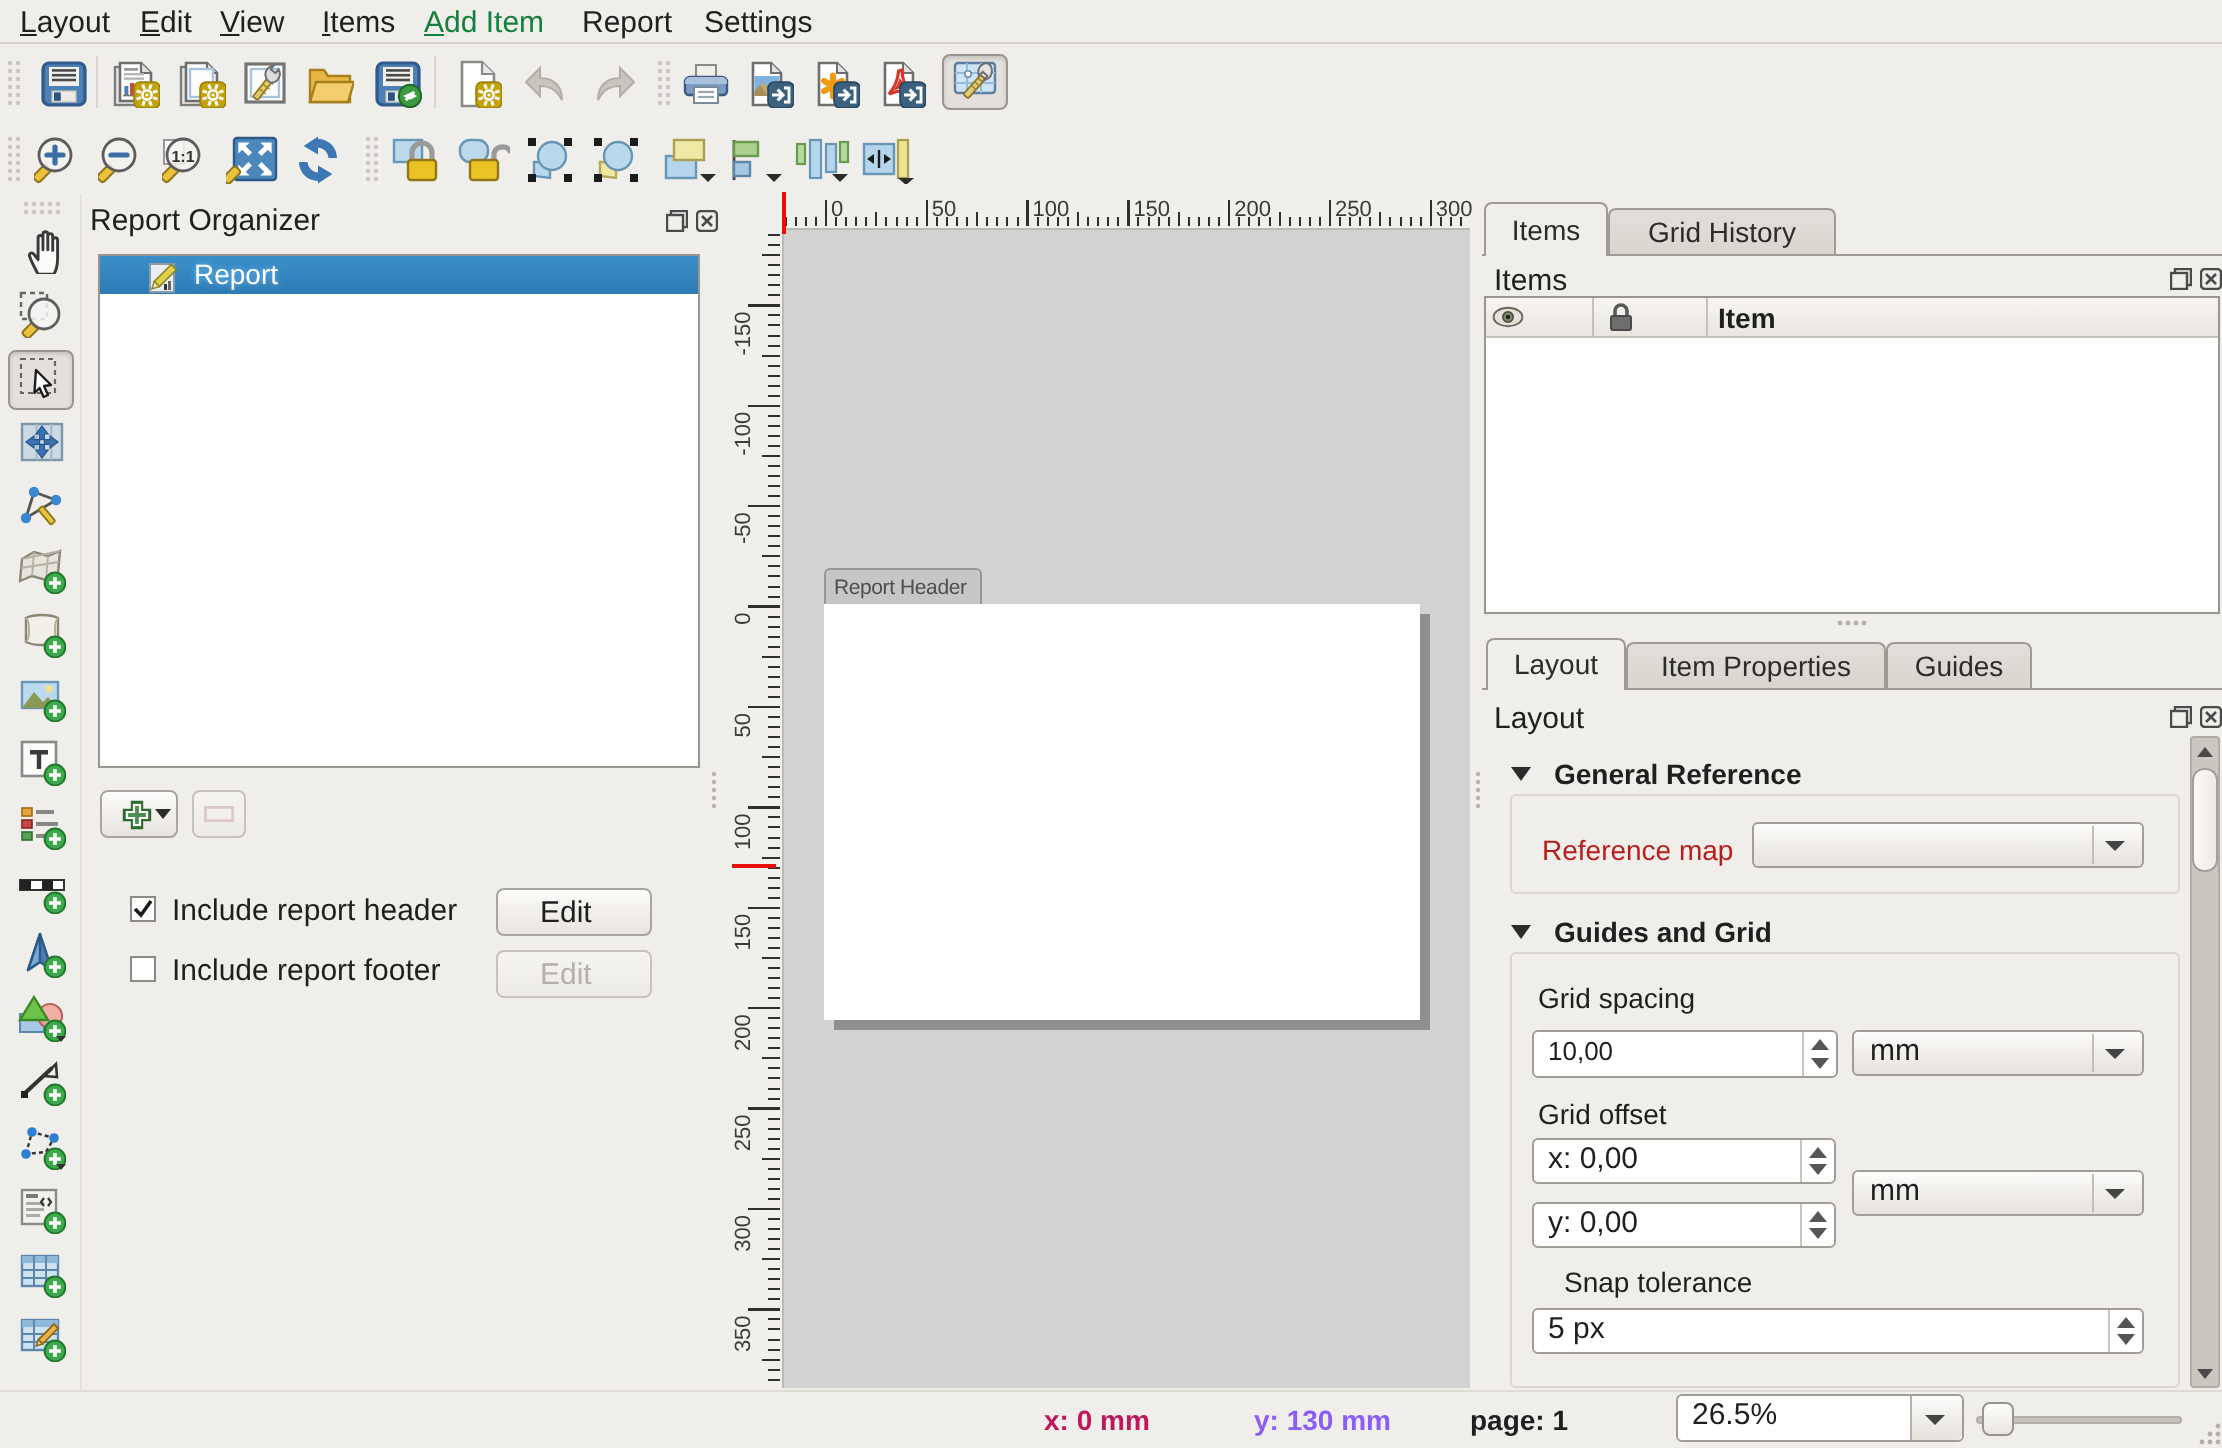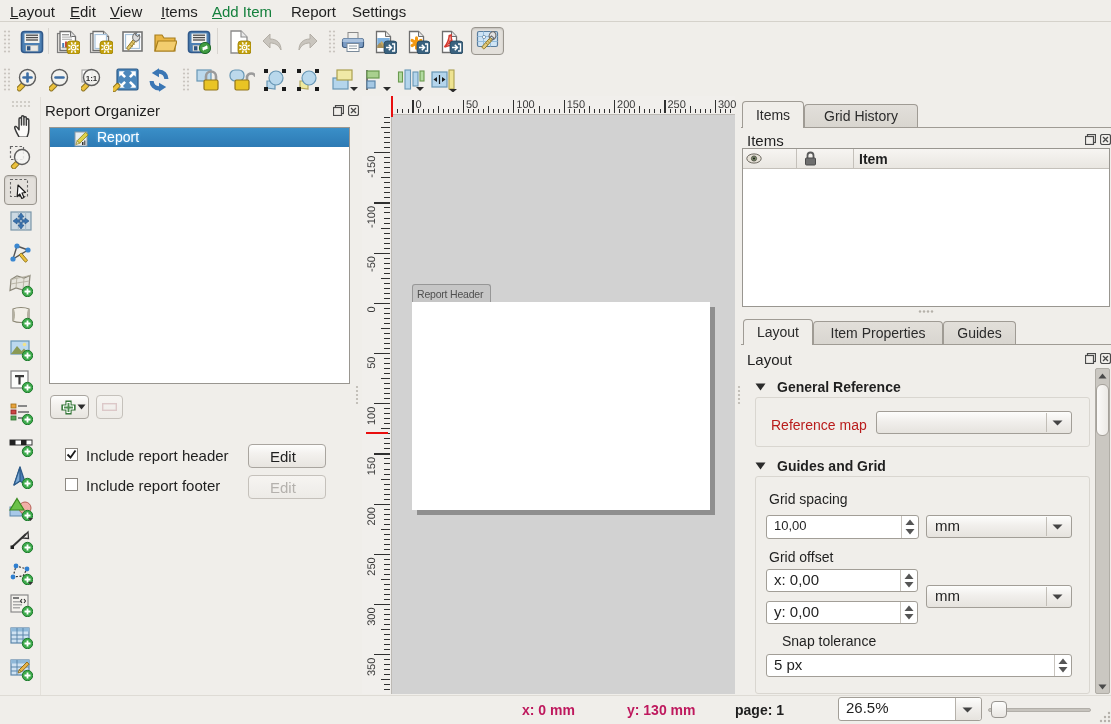--- a/index.html
+++ b/index.html
@@ -897,21 +897,21 @@
 <div class="abs" style="left:1095px;top:368px;width:15px;height:326px;background:#cac7c1;border:1px solid #b0ada6;border-radius:2px;"></div>
 <svg class="abs" style="left:1098px;top:373px;" width="9" height="6" viewBox="0 0 9 6">
     <path d="M4.5 0.5 L8.5 5.5 L0.5 5.5 Z" fill="#4a4a4a"></path>
   </svg>
 <svg class="abs" style="left:1098px;top:684px;" width="9" height="6" viewBox="0 0 9 6">
     <path d="M4.5 5.5 L8.5 0.5 L0.5 0.5 Z" fill="#4a4a4a"></path>
   </svg>
 <div class="abs" style="left:1096px;top:384px;width:13px;height:52px;background:linear-gradient(90deg,#fbfaf8,#eceae6);border:1px solid #a5a19a;border-radius:6px;"></div>
 <div class="abs" style="left:0px;top:695px;width:1111px;height:29px;background:#f0eeea;border-top:1px solid #dedbd5;"></div>
 <div class="abs txt" style="left:522px;top:702px;font-size:14px;color:#be185d;font-weight:bold;">x: 0 mm</div>
-<div class="abs txt" style="left:627px;top:702px;font-size:14px;color:#be185d;font-weight:bold;">y: 130 mm</div>
+<div class="abs txt" style="left:627px;top:702px;font-size:14px;color:#8b5cf6;font-weight:bold;">y: 130 mm</div>
 <div class="abs txt" style="left:735px;top:702px;font-size:14px;color:#1f1f1f;font-weight:bold;">page: 1</div>
 <div class="abs" style="left:838px;top:697px;width:144px;height:24px;background:#fff;border:1px solid #a29e97;border-radius:3px;"></div>
 <div class="abs txt" style="left:846px;top:699px;font-size:15px;color:#1f1f1f;font-weight:normal;">26.5%</div>
 <div class="abs" style="left:955px;top:698px;width:26px;height:22px;background:linear-gradient(#fdfdfc,#f1efec 45%,#e6e3de);border-left:1px solid #b5b1aa;border-radius:0 3px 3px 0;"></div>
 <svg class="abs" style="left:962px;top:707px;" width="11" height="6" viewBox="0 0 11 6">
     <path d="M0.5 0.5 L10.5 0.5 L5.5 5.5 Z" fill="#444"></path>
   </svg>
 <div class="abs" style="left:988px;top:708px;width:103px;height:4px;background:#c6c3bd;border:1px solid #b2afa9;border-radius:2px;"></div>
 <div class="abs" style="left:991px;top:701px;width:16px;height:17px;background:linear-gradient(#fdfdfc,#e9e6e1);border:1px solid #989590;border-radius:4px;"></div>
 <svg class="abs" style="left:1098px;top:710px;" width="13" height="13" viewBox="0 0 13 13">

